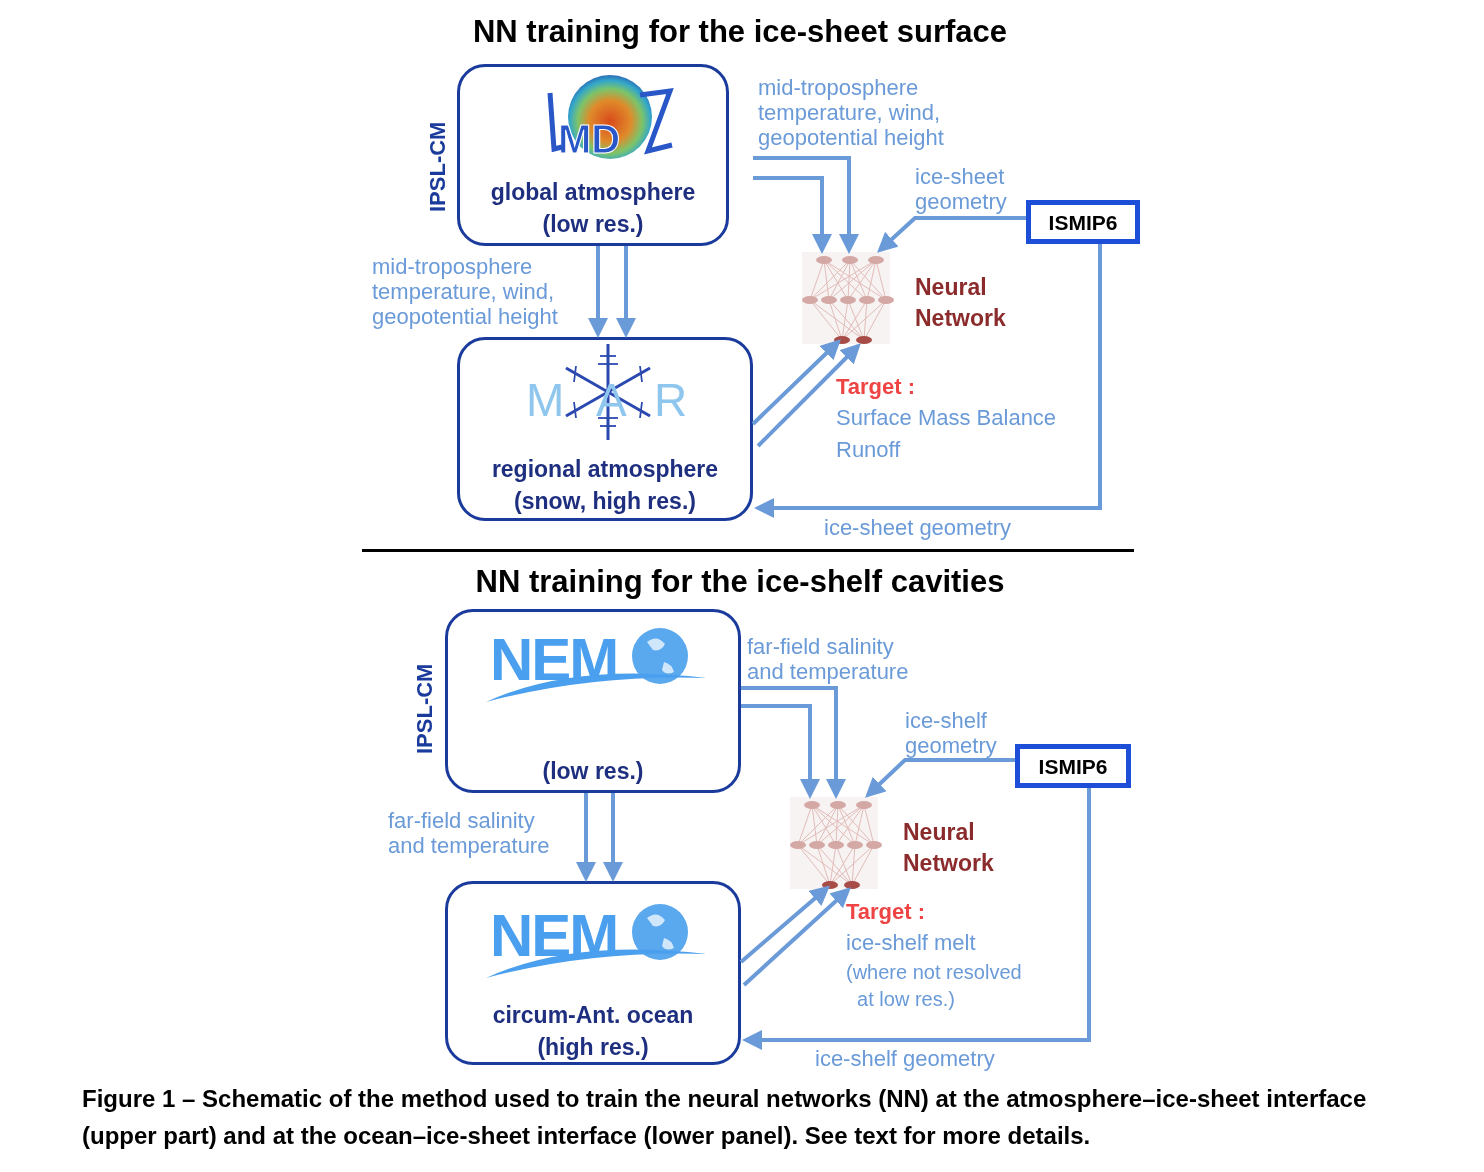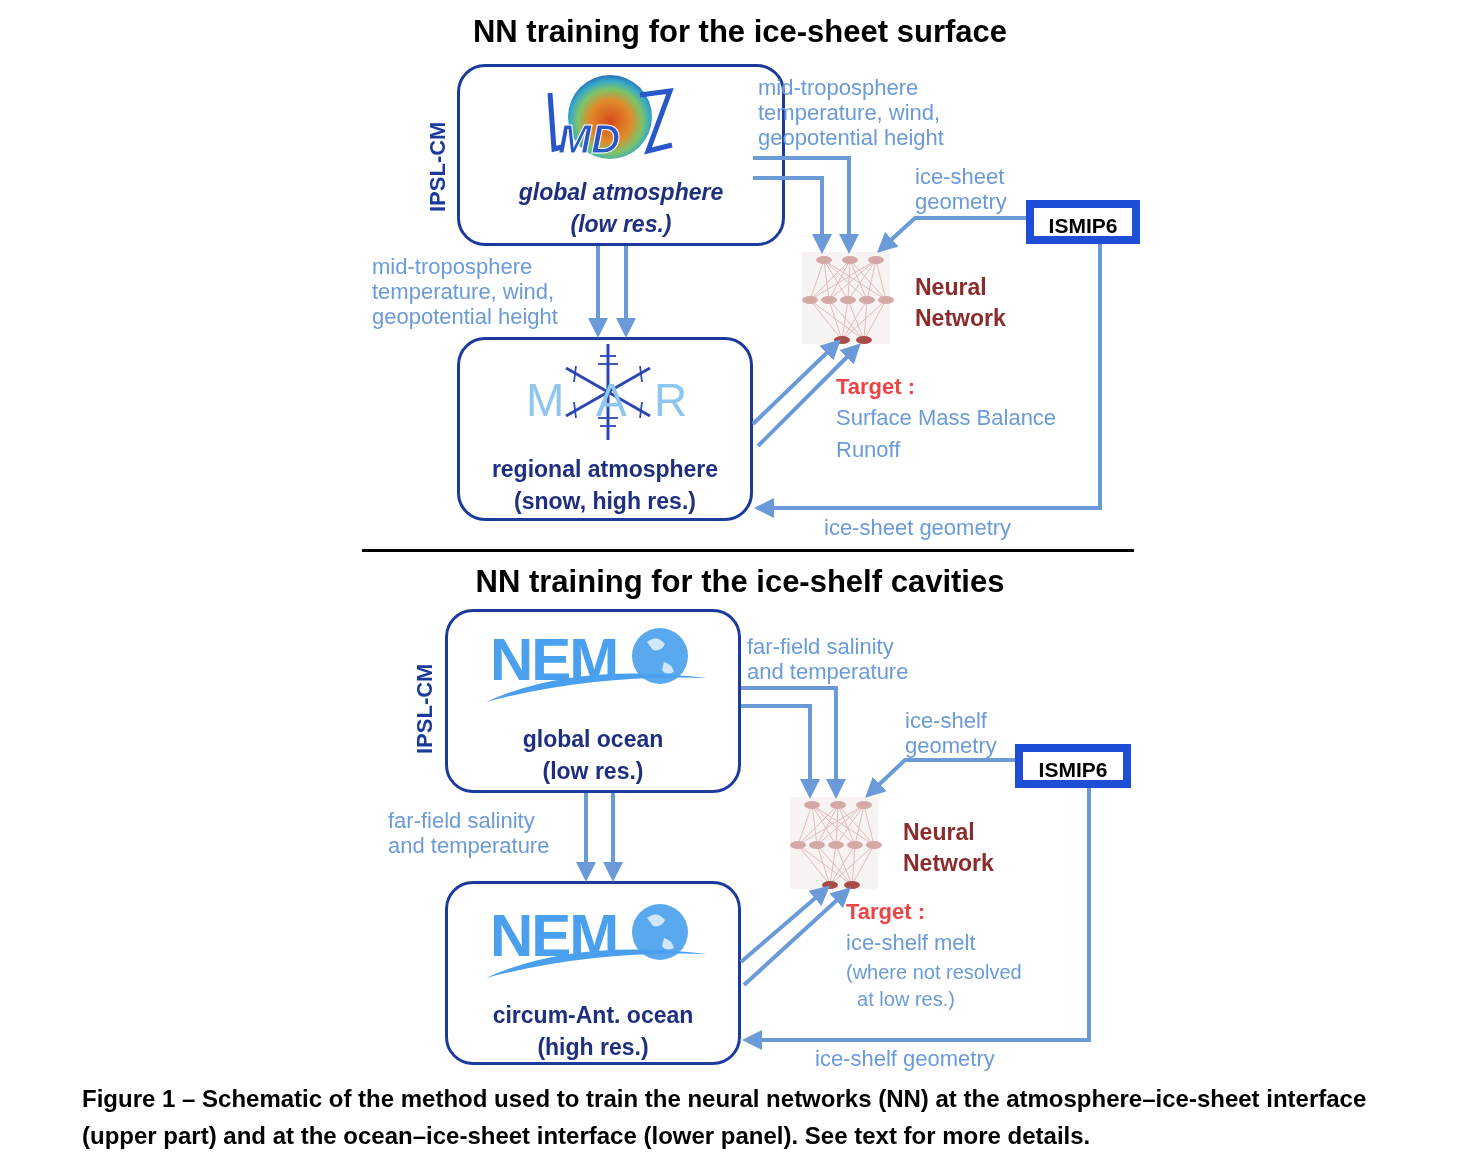--- a/index.html
+++ b/index.html
@@ -7,37 +7,37 @@
          font-family: "Liberation Sans", "DejaVu Sans", sans-serif; }
   .abs { position: absolute; }
   .title { font-weight: bold; font-size: 31px; color: #000; white-space: nowrap; text-align: center; }
   .box { position: absolute; border: 3px solid #1a3b9c; border-radius: 28px; background: #fff; box-sizing: border-box; }
   .box-label { position: absolute; left: 0; right: 0; text-align: center; font-weight: bold;
                font-size: 23px; color: #1f2f80; line-height: 31px; white-space: nowrap; }
   .flow-text { position: absolute; color: #6a9ad8; font-size: 22px; line-height: 25px; white-space: pre; }
   .ipsl { position: absolute; font-weight: bold; font-size: 22px; color: #1a3b9c;
           transform: rotate(-90deg); transform-origin: left top; white-space: nowrap; }
   .nn-label { position: absolute; color: #8b2b2b; font-weight: bold; font-size: 23px; line-height: 31px; white-space: pre; }
-  .ismip { position: absolute; border: 8px solid #1d4ed8; background: #fff; font-weight: bold;
+  .ismip { position: absolute; border: 5px solid #1d4ed8; background: #fff; font-weight: bold;
            font-size: 21px; text-align: center; box-sizing: border-box; line-height: 36px; color:#000; }
   .target-head { position: absolute; color: #ef4444; font-weight: bold; font-size: 22px; }
   .target-line { position: absolute; color: #6a9ad8; font-size: 22px; white-space: pre; }
   .divider { position: absolute; height: 3px; background: #000; }
   .caption { position: absolute; left: 82px; top: 1080px; width: 1320px; font-weight: bold;
              font-size: 24px; line-height: 37px; color: #000; }
   svg.overlay { position: absolute; left: 0; top: 0; pointer-events: none; }
 </style>
 </head>
 <body>
 
 <div class="abs title" style="left:360px; top:14px; width:760px;">NN training for the ice-sheet surface</div>
 
 <div class="ipsl" style="left:425px; top:212px;">IPSL-CM</div>
 
-<div class="box" style="left:457px; top:64px; width:328px; height:182px;font-style:italic;">
+<div class="box" style="left:457px; top:64px; width:272px; height:182px;">
   <svg width="140" height="90" style="position:absolute; left:80px; top:6px;" viewBox="0 0 140 90">
     <defs>
       <radialGradient id="globeG" cx="50%" cy="55%" r="55%">
         <stop offset="0%" stop-color="#d84b1c"></stop>
         <stop offset="45%" stop-color="#e08a2a"></stop>
         <stop offset="70%" stop-color="#7cc46a"></stop>
         <stop offset="88%" stop-color="#34a7c9"></stop>
         <stop offset="100%" stop-color="#2a6fb8"></stop>
       </radialGradient>
     </defs>
@@ -101,21 +101,20 @@
 
 <div class="ipsl" style="left:412px; top:754px;">IPSL-CM</div>
 
 <div class="box" style="left:445px; top:609px; width:296px; height:184px;">
   <svg width="230" height="82" style="position:absolute; left:34px; top:10px;" viewBox="0 0 230 82">
     <text x="8" y="58" font-family="Liberation Sans, sans-serif" font-weight="bold" font-size="60" fill="#4aa0ee" letter-spacing="-2">NEM</text>
     <circle cx="178" cy="34" r="28" fill="#5aa8ee"></circle>
     <path d="M165 20 q10 -8 18 2 q-4 8 -12 6 z M182 40 q8 2 10 10 q-8 4 -12 -2 z" fill="#cfe6fb"></path>
     <path d="M4 80 Q 90 40 225 56 Q 110 52 4 80 z" fill="#4aa0ee"></path>
   </svg>
-  <div class="box-label" style="top:112px;">global ocean</div>
   <div class="box-label" style="top:144px;">(low res.)</div>
 </div>
 
 <div class="box" style="left:445px; top:881px; width:296px; height:184px;">
   <svg width="230" height="82" style="position:absolute; left:34px; top:14px;" viewBox="0 0 230 82">
     <text x="8" y="58" font-family="Liberation Sans, sans-serif" font-weight="bold" font-size="60" fill="#4aa0ee" letter-spacing="-2">NEM</text>
     <circle cx="178" cy="34" r="28" fill="#5aa8ee"></circle>
     <path d="M165 20 q10 -8 18 2 q-4 8 -12 6 z M182 40 q8 2 10 10 q-8 4 -12 -2 z" fill="#cfe6fb"></path>
     <path d="M4 80 Q 90 40 225 56 Q 110 52 4 80 z" fill="#4aa0ee"></path>
   </svg>

